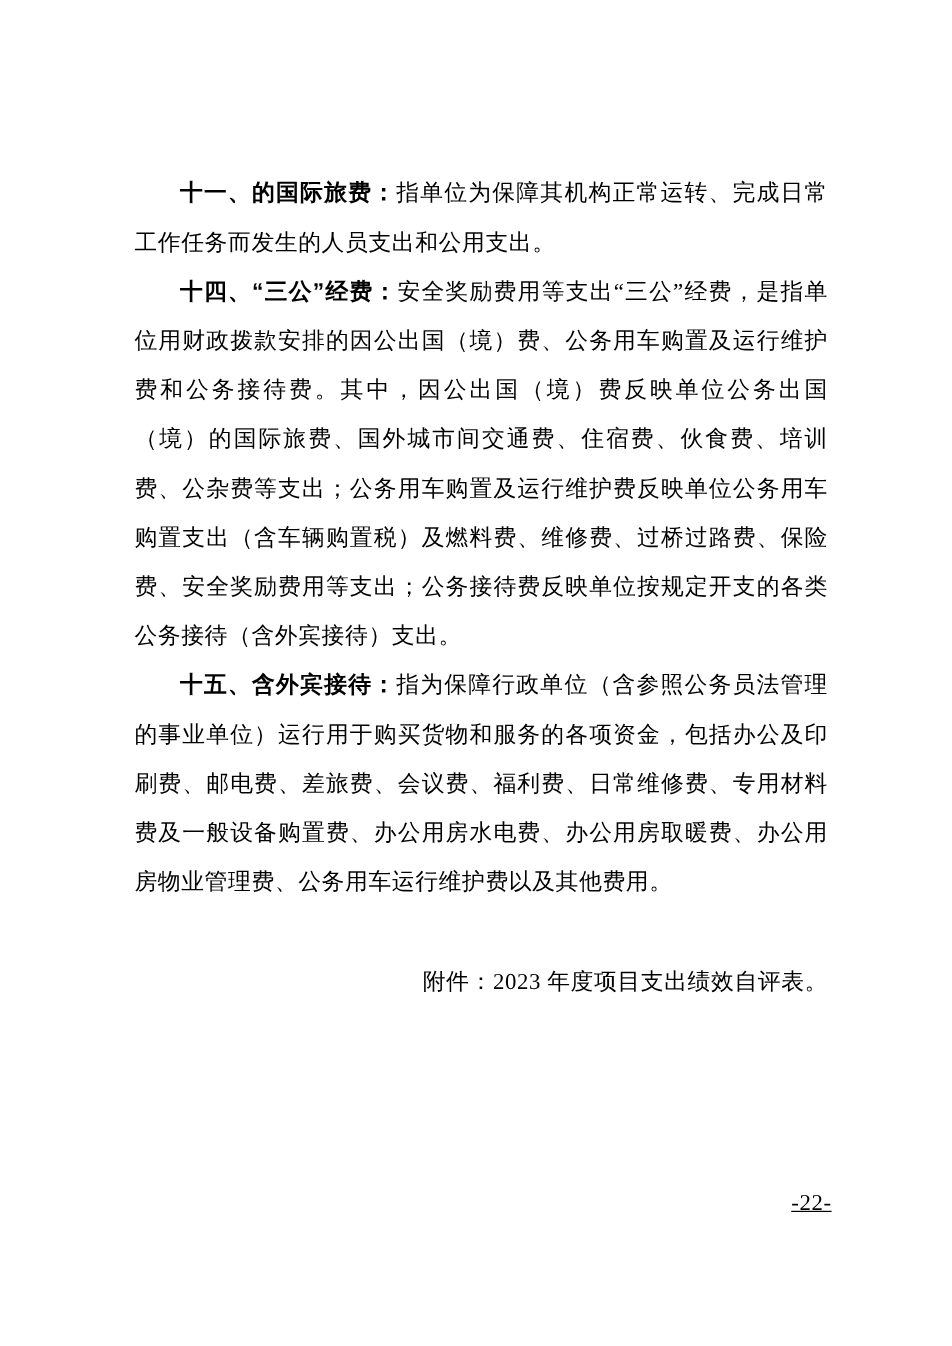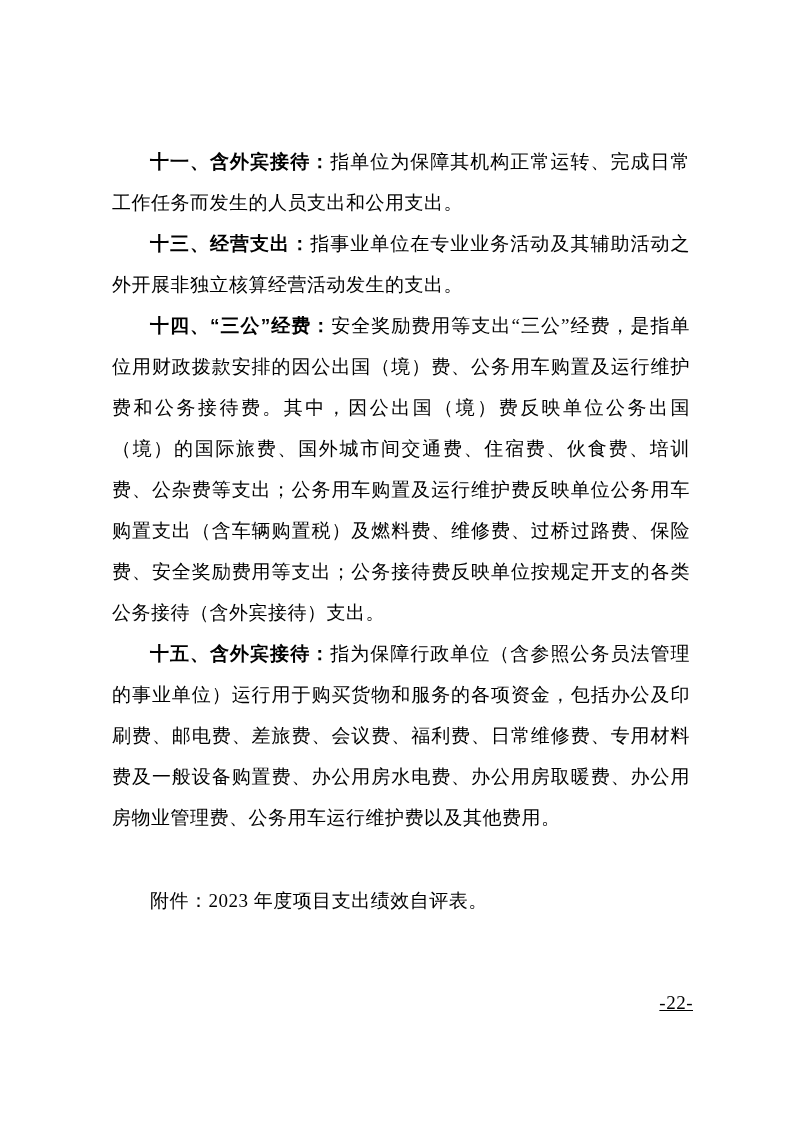--- a/index.html
+++ b/index.html
@@ -29,40 +29,39 @@
     text-indent: 2em;
     letter-spacing: 0.5px;
     word-break: break-all;
   }
   .para .lead {
     font-family: "Liberation Sans", "DejaVu Sans", sans-serif;
     font-weight: bold;
   }
   .attachment {
     margin-top: 42px;
-    text-align: left;
+    text-align: right;
   }
   .page-number {
     position: absolute;
     top: 992px;
     right: 100px;
     font-size: 19px;
     letter-spacing: 0.5px;
     text-decoration: underline;
   }
 </style>
 </head>
 <body>
 
 <main class="page-body">
 
-  <p class="para"><span class="lead">十一、含外宾接待：</span><span>指单位为保障其机构正常运转、完成日常工作任务而发生的人员支出和公用支出。</span></p>
+  <p class="para"><span class="lead">十一、的国际旅费：</span><span>指单位为保障其机构正常运转、完成日常工作任务而发生的人员支出和公用支出。</span></p>
 
 
-  <p class="para"><span class="lead">十三、经营支出：</span><span>指事业单位在专业业务活动及其辅助活动之外开展非独立核算经营活动发生的支出。</span></p>
 
   <p class="para"><span class="lead">十四、“三公”经费：</span><span>安全奖励费用等支出“三公”经费，是指单位用财政拨款安排的因公出国（境）费、公务用车购置及运行维护费和公务接待费。其中，因公出国（境）费反映单位公务出国（境）的国际旅费、国外城市间交通费、住宿费、伙食费、培训费、公杂费等支出；公务用车购置及运行维护费反映单位公务用车购置支出（含车辆购置税）及燃料费、维修费、过桥过路费、保险费、安全奖励费用等支出；公务接待费反映单位按规定开支的各类公务接待（含外宾接待）支出。</span></p>
 
   <p class="para"><span class="lead">十五、含外宾接待：</span><span>指为保障行政单位（含参照公务员法管理的事业单位）运行用于购买货物和服务的各项资金，包括办公及印刷费、邮电费、差旅费、会议费、福利费、日常维修费、专用材料费及一般设备购置费、办公用房水电费、办公用房取暖费、办公用房物业管理费、公务用车运行维护费以及其他费用。</span></p>
 
   <p class="para attachment">附件：2023 年度项目支出绩效自评表。</p>
 
 </main>
 
 <div class="page-number">-22-</div>

